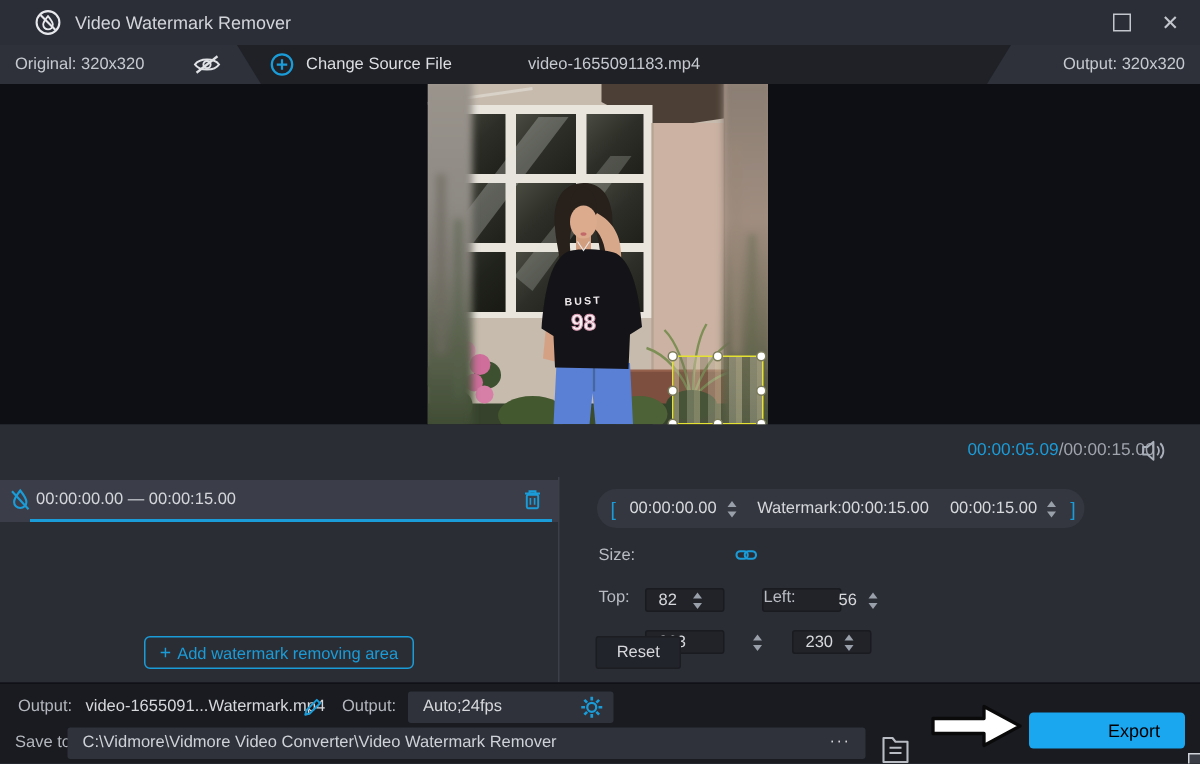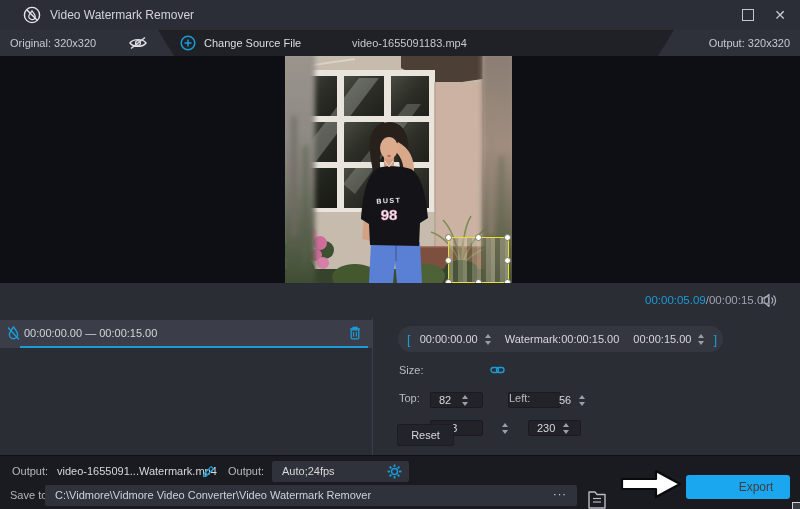--- a/index.html
+++ b/index.html
@@ -59,21 +59,21 @@
   .nfield .spin { margin:0 5px 0 0; }
   .reset-btn { left:397px; top:106px; width:57px; height:22px; background:#22242b; border:1px solid #1b1d23; border-radius:2px;
     color:#d6d8dc; font-size:11px; text-align:center; line-height:20px; cursor:pointer; }
 
   
   .footer { top:455px; left:0; width:800px; height:54px; background:#191b21; border-top:1px solid #101117; }
   .f-label { font-size:11px; color:#b4b7bd; }
   .f-value { font-size:11px; color:#d6d8dc; }
   .fmt-field { left:272px; top:5px; width:137px; height:21px; background:#2f323a; border-radius:2px; cursor:pointer; }
   .path-field { left:45px; top:29px; width:532px; height:21px; background:#2f323a; border-radius:2px; }
-  .export-btn { left:686px; top:19px; width:104px; height:24px; background:#1ba6f0; border-radius:3px; color:#404040;
+  .export-btn { left:686px; top:19px; width:104px; height:24px; background:#1ba6f0; border-radius:3px; color:#000000;
     font-size:12px; text-align:center; line-height:24px; cursor:pointer;padding-left:36px; }
   .corner-sliver { left:792px; top:46px; width:10px; height:9px; background:#3a3d45; border:1px solid #cfd2d8; }
 
   svg { display:block; }
 </style>
 </head>
 <body>
 
 <div class="abs titlebar">
   <span class="abs" style="left:23px;top:6px;">
@@ -261,20 +261,23 @@
       <svg width="14" height="16" viewBox="0 0 14 16">
         <path d="M2,4 H12 M5,4 V2.5 H9 V4" fill="none" stroke="#1a9cd8" stroke-width="1.3"></path>
         <rect x="3.2" y="4.8" width="7.6" height="9" rx="1" fill="none" stroke="#1a9cd8" stroke-width="1.3"></rect>
         <line x1="5.6" y1="7" x2="5.6" y2="11.5" stroke="#1a9cd8" stroke-width="1.1"></line>
         <line x1="8.4" y1="7" x2="8.4" y2="11.5" stroke="#1a9cd8" stroke-width="1.1"></line>
       </svg>
     </span>
     <span class="abs seg-underline"></span>
   </div>
 
+  <button class="abs add-btn">
+    <span class="add-plus">+</span><span>Add watermark removing area</span>
+  </button>
 
   <div class="abs pill">
     <span class="bracket">[</span>
     <span class="tval">00:00:00.00</span>
     <span class="spin">
         <i class="up"></i>
         <i class="dn"></i>
       </span>
     <span class="pdiv"></span>
     <span class="tval">Watermark:00:00:15.00</span>

